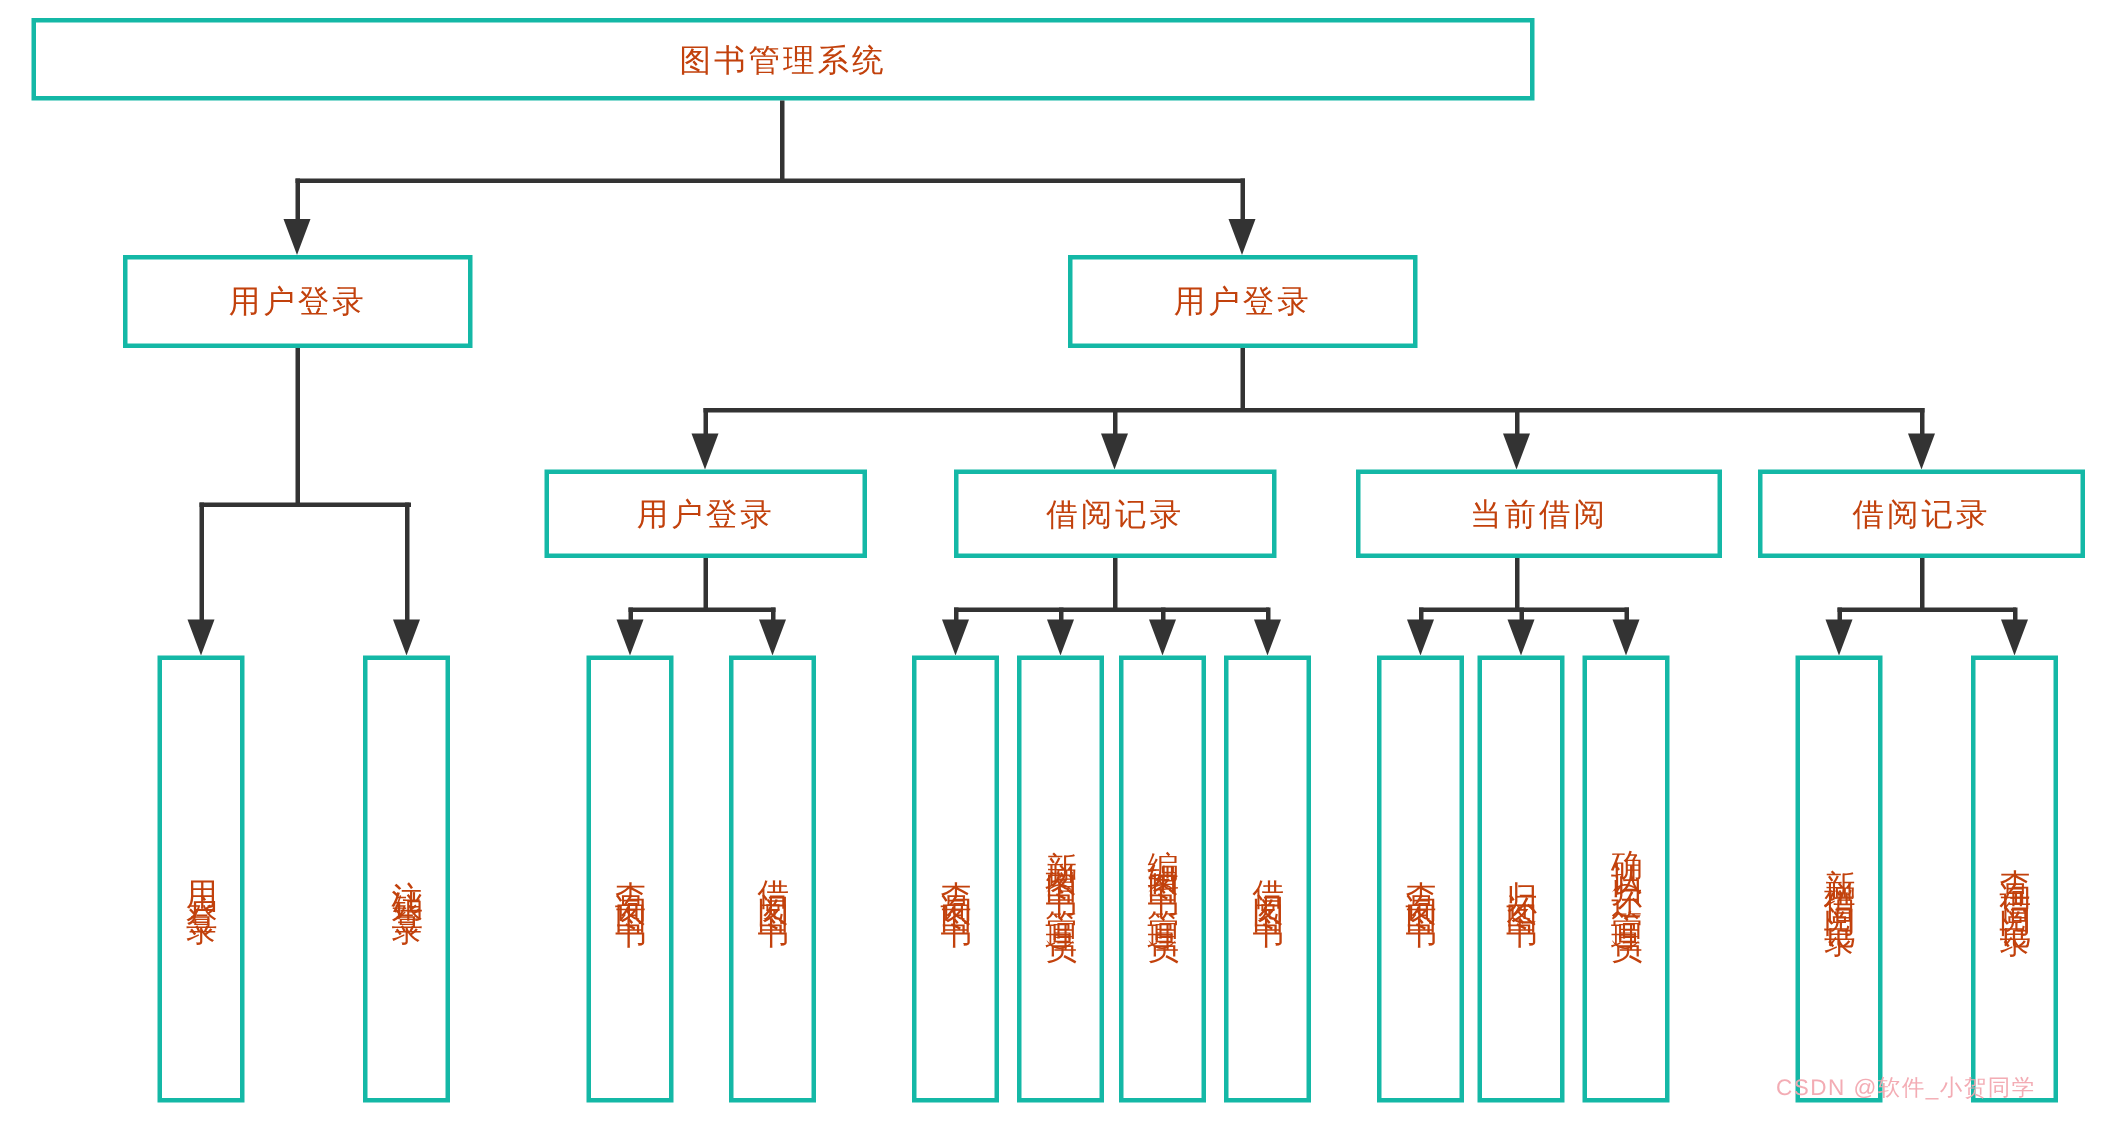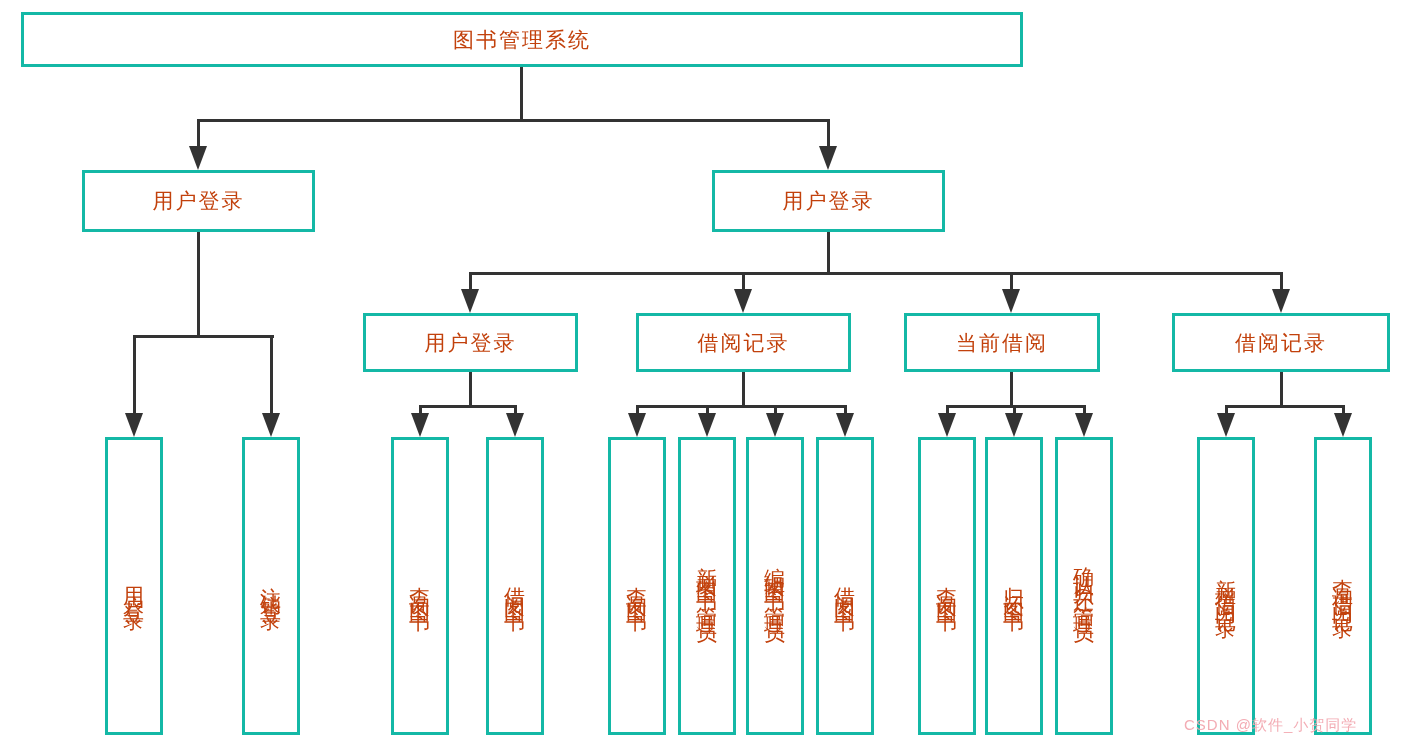--- a/index.html
+++ b/index.html
@@ -97,21 +97,21 @@
   <div class="arrow" style="left:461px; top:289px;"></div>
   <div class="vline" style="left:742px; top:272px; height:20px;"></div>
   <div class="arrow" style="left:734px; top:289px;"></div>
   <div class="vline" style="left:1010px; top:272px; height:20px;"></div>
   <div class="arrow" style="left:1002px; top:289px;"></div>
   <div class="vline" style="left:1280px; top:272px; height:20px;"></div>
   <div class="arrow" style="left:1272px; top:289px;"></div>
 
   <div class="box" style="left:363px; top:313px; width:215px; height:59px;">用户登录</div>
   <div class="box" style="left:636px; top:313px; width:215px; height:59px;">借阅记录</div>
-  <div class="box" style="left:904px; top:313px; width:196px; height:59px;">当前借阅</div>
+  <div class="box" style="left:904px; top:313px; width:244px; height:59px;">当前借阅</div>
   <div class="box" style="left:1172px; top:313px; width:218px; height:59px;">借阅记录</div>
 
   <div class="vline" style="left:469px; top:372px; height:35px;"></div>
   <div class="vline" style="left:742px; top:372px; height:35px;"></div>
   <div class="vline" style="left:1010px; top:372px; height:35px;"></div>
   <div class="vline" style="left:1280px; top:372px; height:35px;"></div>
 
   <div class="hline" style="left:419px; top:405px; width:98px;"></div>
   <div class="hline" style="left:636px; top:405px; width:210px;"></div>
   <div class="hline" style="left:946px; top:405px; width:140px;"></div>

